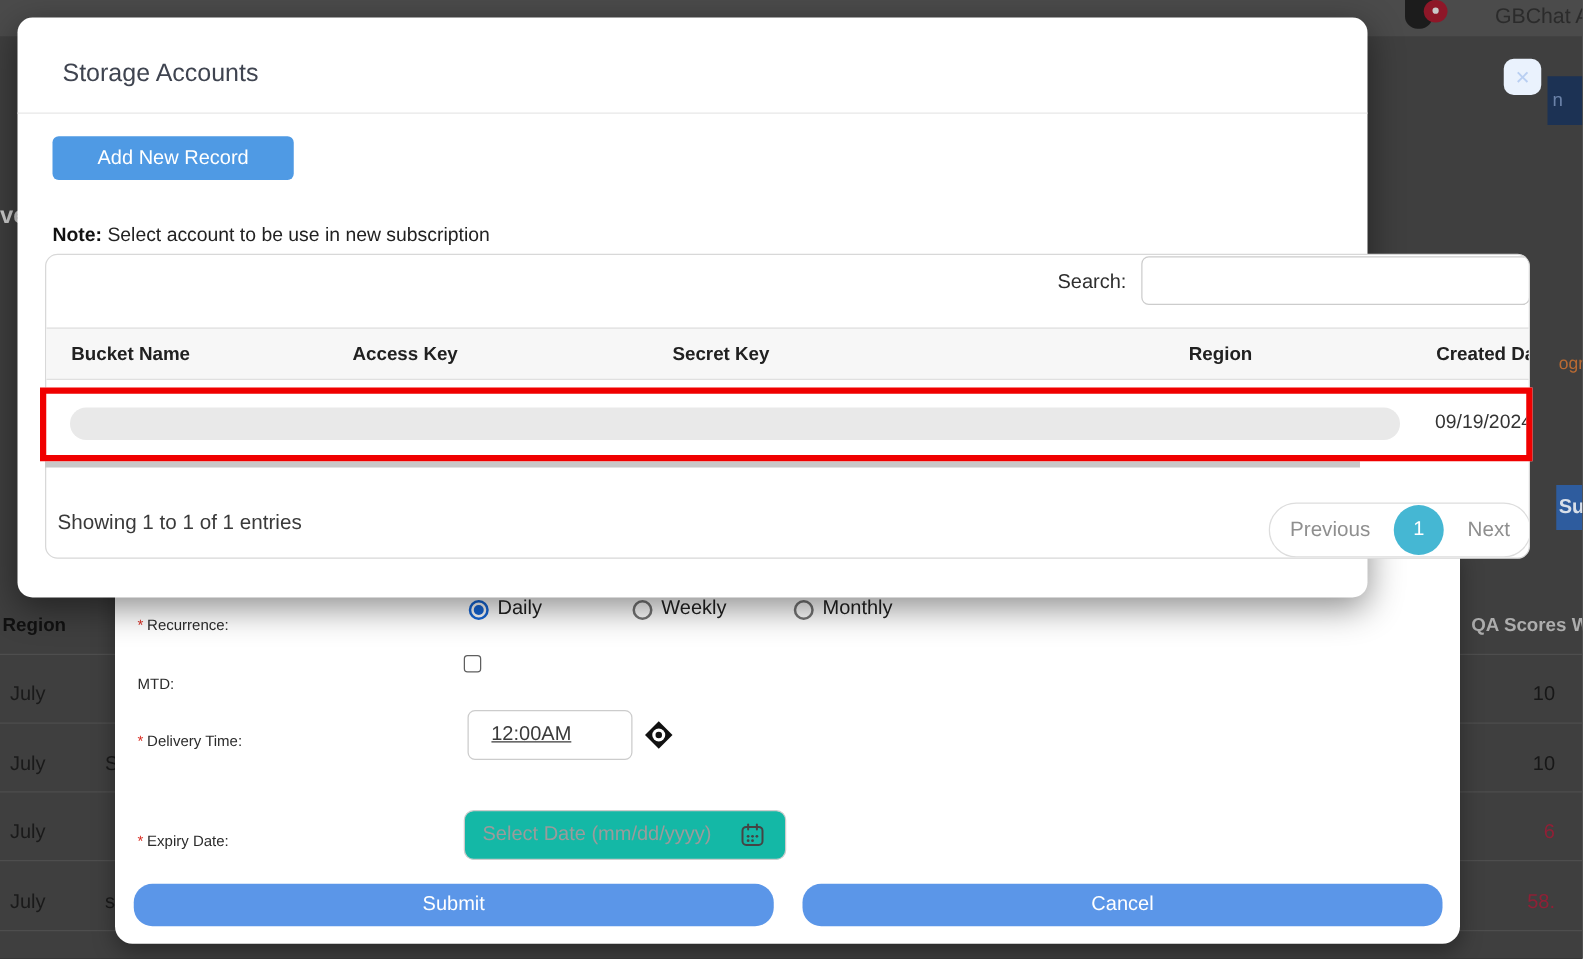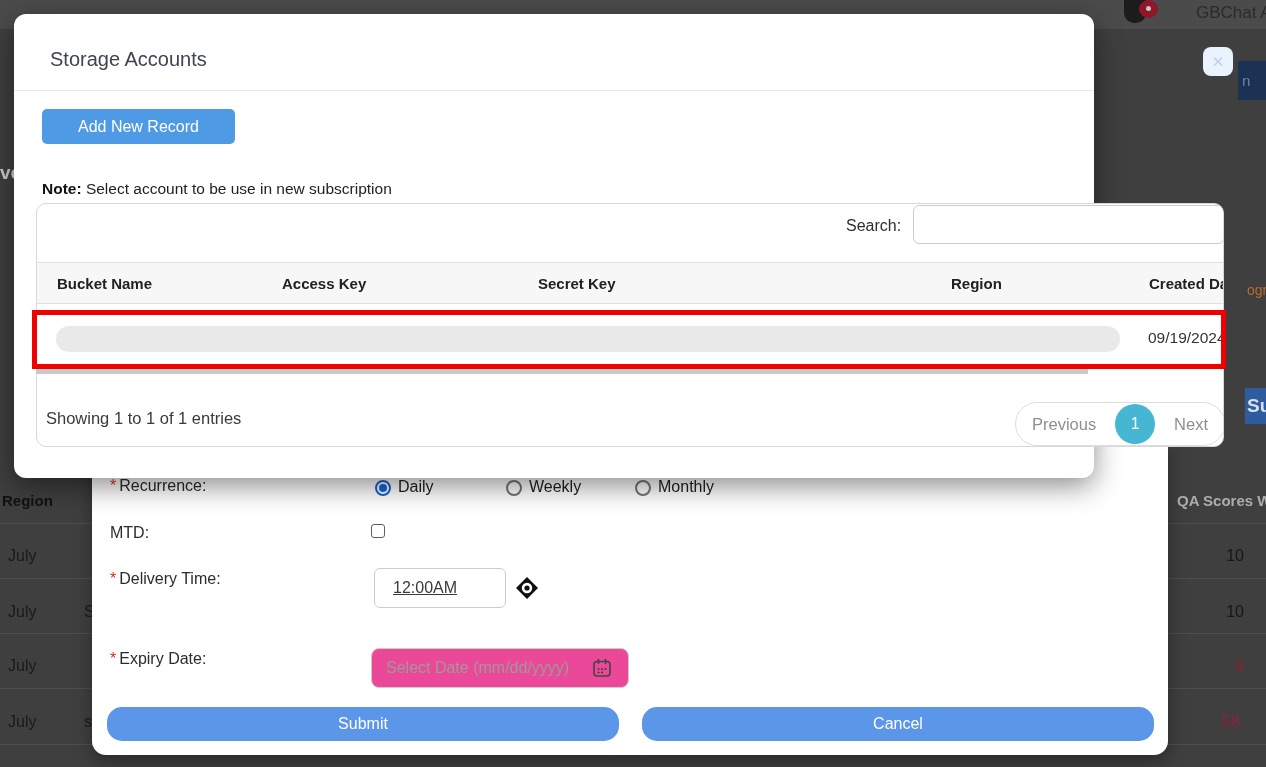--- a/index.html
+++ b/index.html
@@ -13,46 +13,46 @@
   .bg-topstrip { position:absolute; left:0; top:0; width:100%; height:29px; background:#4b4b4b; }
   .bg-topbar-text { position:absolute; left:1196px; top:3px; font-size:17px; color:#2b2b2b; white-space:nowrap; }
   .notif-blob { position:absolute; left:1124px; top:0; width:22px; height:23px; background:#1c1c1c; border-radius:0 0 10px 10px; }
   .notif-red { position:absolute; left:1139px; top:0; width:19px; height:18px; background:#8e1728; border-radius:50%; }
   .notif-red::after { content:""; position:absolute; left:7px; top:6px; width:5px; height:5px; background:#c9c9c9; border-radius:50%; }
   .bg-frag-ve { position:absolute; left:0px; top:162px; font-size:19px; font-weight:bold; color:#cfcfcf; }
   .bg-btn-n { position:absolute; left:1238px; top:61px; width:28px; height:39px; background:#1c3254;
               color:#6b82a8; font-size:15px; display:flex; align-items:center; justify-content:flex-start; padding-left:4px; }
   .bg-frag-ogr { position:absolute; left:1247px; top:282px; font-size:14px; color:#b96a33; white-space:nowrap; }
   .bg-btn-su { position:absolute; left:1245px; top:388px; width:21px; height:36px; background:#2e5c9e;
-               color:#d8dfe9; font-weight:bold; font-size:19px; display:flex; align-items:center; padding-left:2px; }
+               color:#d8dfe9; font-weight:bold; font-size:16px; display:flex; align-items:center; padding-left:2px; }
   .bg-table { position:absolute; left:0; top:480px; width:1266px; height:287px; }
   .bg-sep { position:absolute; left:0; width:100%; height:1px; background:#4e4e4e; }
   .bg-month-header { position:absolute; left:2px; top:12px; font-size:15px; font-weight:bold; color:#111; }
   .bg-qa-header { position:absolute; left:1177px; top:12px; font-size:15px; font-weight:bold; color:#adadad; white-space:nowrap; }
   .bg-row-month { position:absolute; left:8px; font-size:16px; color:#1a1a1a; }
   .bg-row-extra { position:absolute; left:84px; font-size:16px; color:#1a1a1a; }
   .bg-row-qa { position:absolute; right:22px; font-size:16px; text-align:right; }
   
   .modal-form {
     position:absolute; left:92px; top:440px; width:1076px; height:315px;
     background:#ffffff; border-radius:0 0 14px 14px; z-index:10;
     box-shadow:0 6px 18px rgba(0,0,0,.35);
   }
-  .form-label { position:absolute; left:18px; font-size:16px; color:#2b2b2b; }
+  .form-label { position:absolute; left:18px; font-size:12px; color:#2b2b2b;margin-top:16px; }
   .req { color:#d93025; margin-right:3px; }
   .radio { position:absolute; width:16px; height:16px; border-radius:50%; border:2px solid #757575; background:#fff; }
   .radio.sel { border-color:#1566d6; }
   .radio.sel::after { content:""; position:absolute; left:2px; top:2px; width:8px; height:8px; border-radius:50%; background:#1566d6; }
   .radio-label { position:absolute; font-size:16px; color:#222; }
   .checkbox { position:absolute; left:279px; top:84px; width:14px; height:14px; border:1.6px solid #5f5f5f; border-radius:3px; background:#fff; }
   .time-input { position:absolute; left:282px; top:128px; width:132px; height:40px; border:1px solid #ccc; border-radius:6px;
                 font-family:inherit; font-size:16px; color:#3a3a3a; padding-left:18px; background:#fff;text-decoration:underline; }
   .crosshair { position:absolute; left:423px; top:136px; width:24px; height:24px; }
   .date-input { position:absolute; left:279px; top:208px; width:258px; height:40px; border:1px solid #ccc; border-radius:8px;
-                font-family:inherit; font-size:16px; color:#333; padding:0 36px 0 14px; background:#ec4899; }
+                font-family:inherit; font-size:16px; color:#333; padding:0 36px 0 14px; background:#14b8a6; }
   .date-input::placeholder { color:#9b9b9b; }
   .cal-icon { position:absolute; left:500px; top:218px; width:20px; height:20px; }
   .btn-primary { position:absolute; top:267px; width:512px; height:34px; background:#5b96e8; border:none; border-radius:15px;
                  color:#fff; font-size:16px; font-family:inherit; cursor:pointer; }
   
   .modal-storage {
     position:absolute; left:14px; top:14px; width:1080px; height:464px;
     background:#fff; border-radius:12px; z-index:20;
     box-shadow:0 8px 28px rgba(0,0,0,.45);
   }

